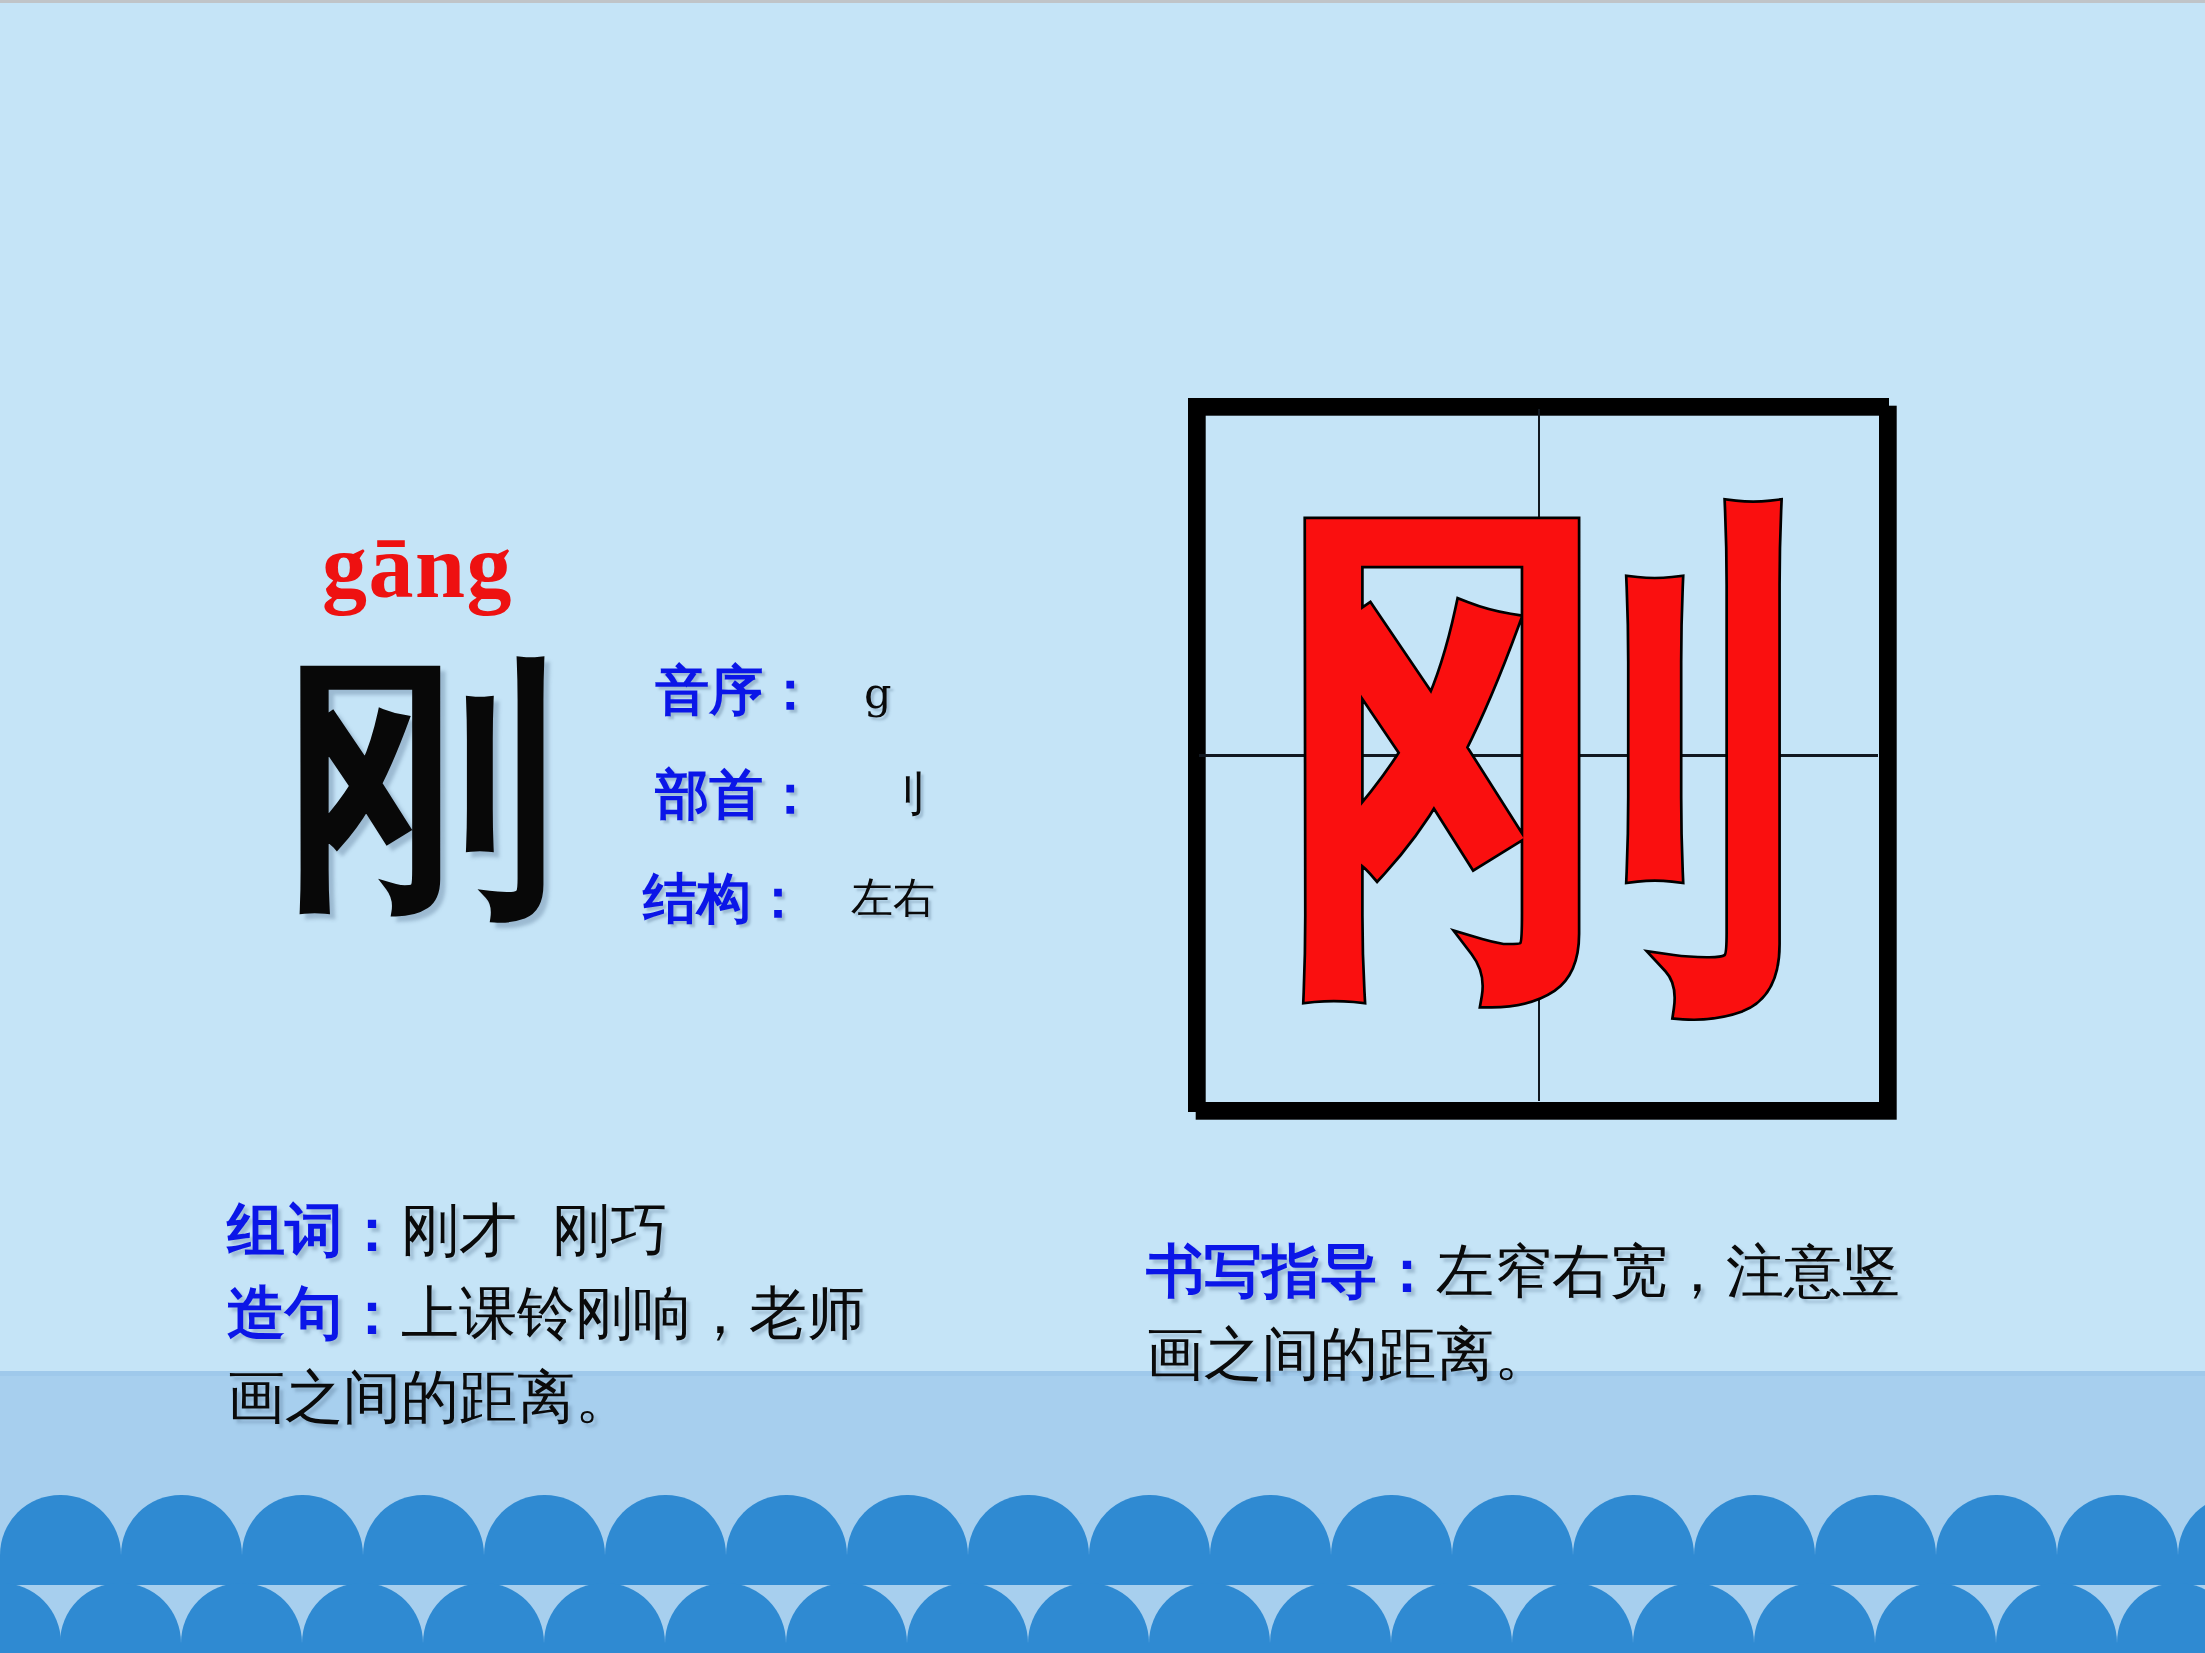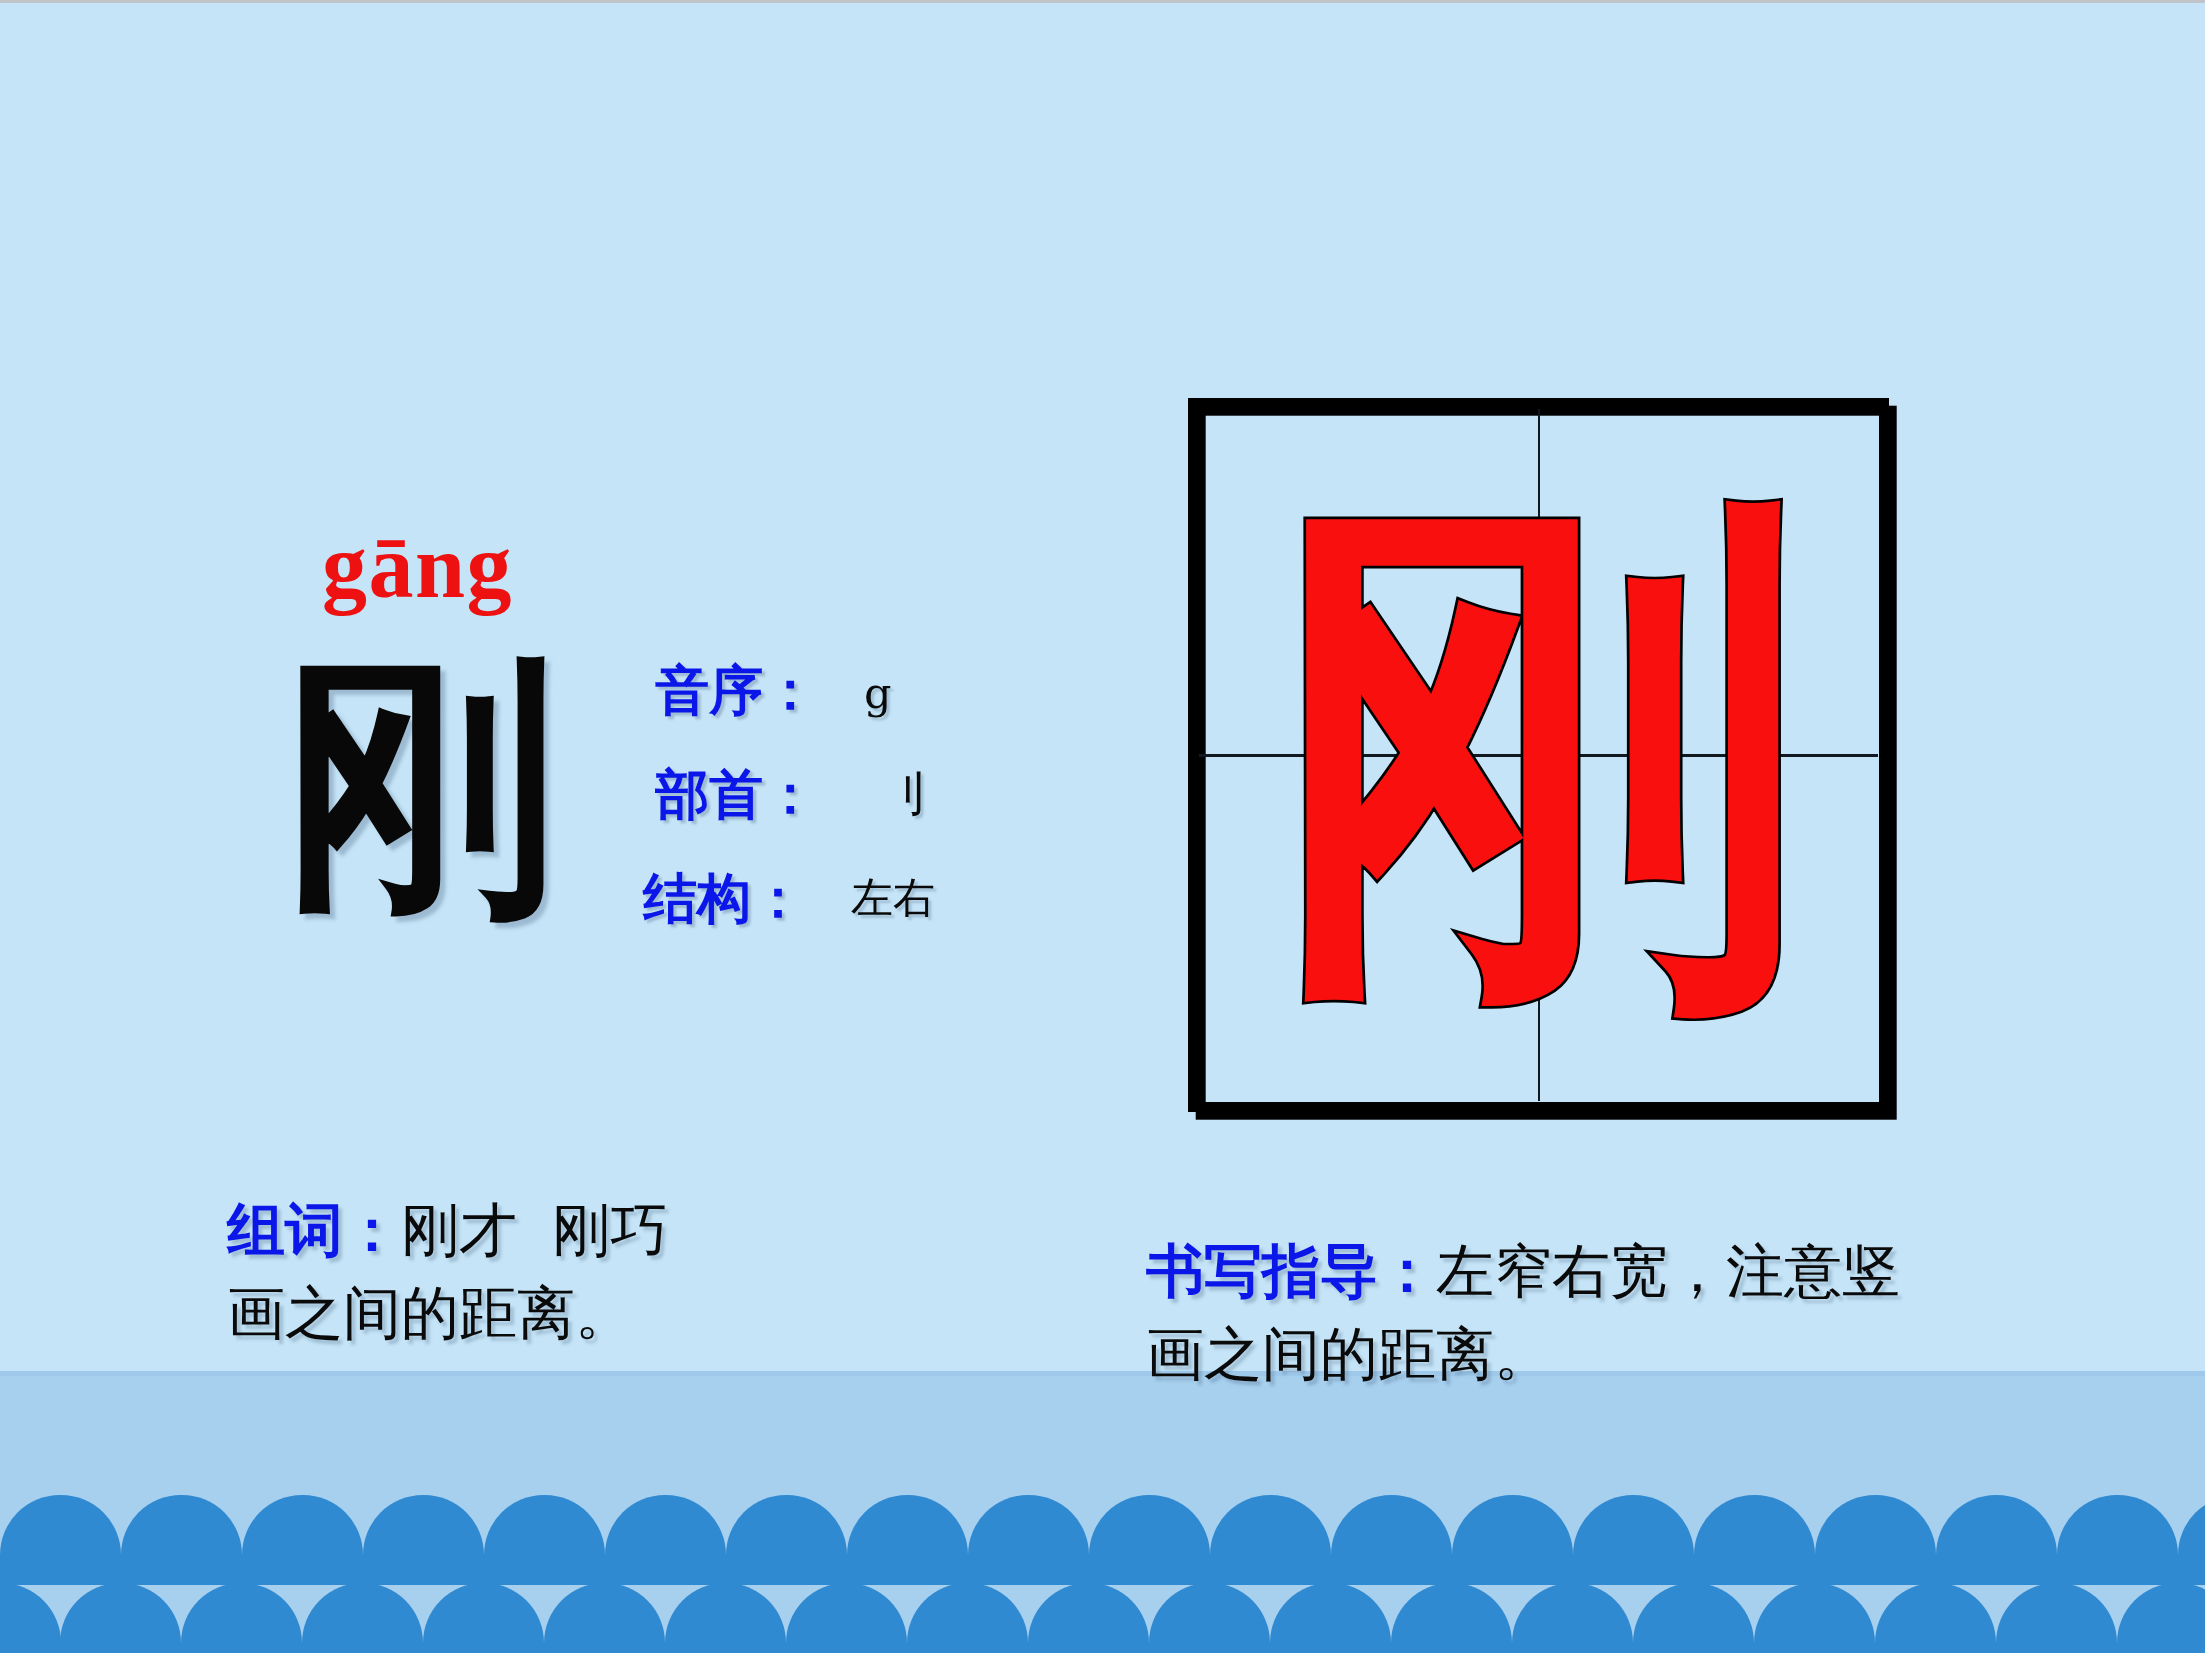--- a/index.html
+++ b/index.html
@@ -305,20 +305,23 @@
       <span class="lbl">结构：</span>
       <span class="val">左右</span>
     </div>
   </div>
 
   <div class="notes">
     <div class="note-line">
       <span class="lbl">组词：</span><span>刚才</span><span class="gap"></span><span>刚巧</span>
     </div>
     <div class="note-line">
+      <span class="lbl">造句：</span><span>上课铃刚响，老师</span>
+    </div>
+    <div class="note-line">
       <span>画之间的距离。</span>
     </div>
   </div>
 
   <div class="tianzige">
     <div class="tz-frame shadow"></div>
     <div class="tz-frame main"></div>
     <div class="tz-vline"></div>
     <div class="tz-hline"></div>
     <div class="tz-char">

